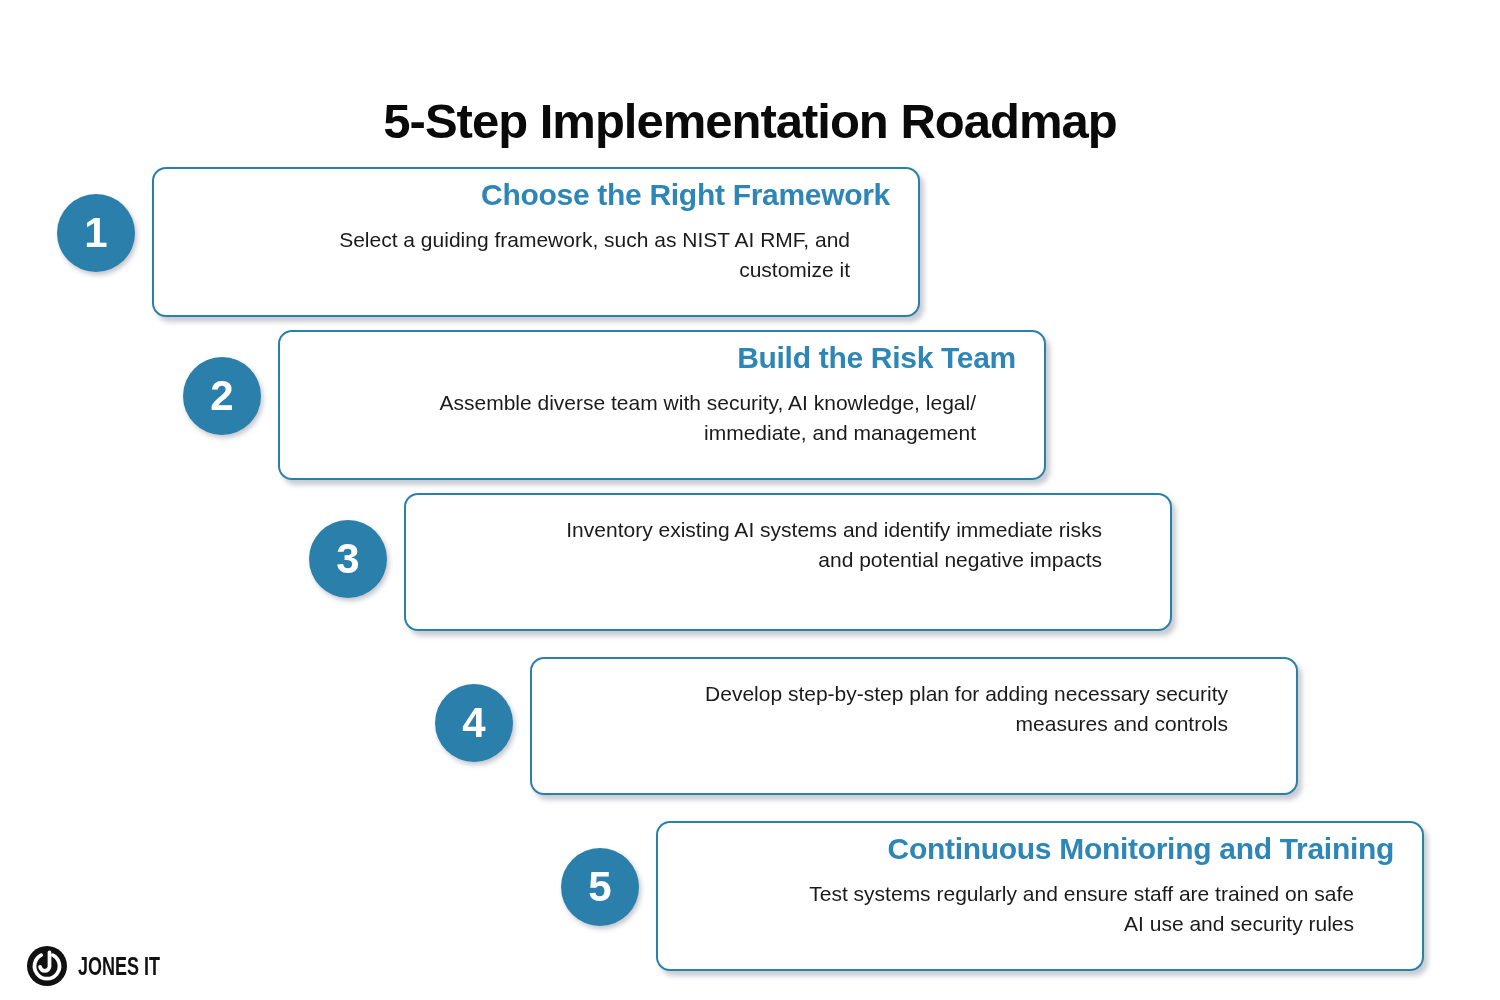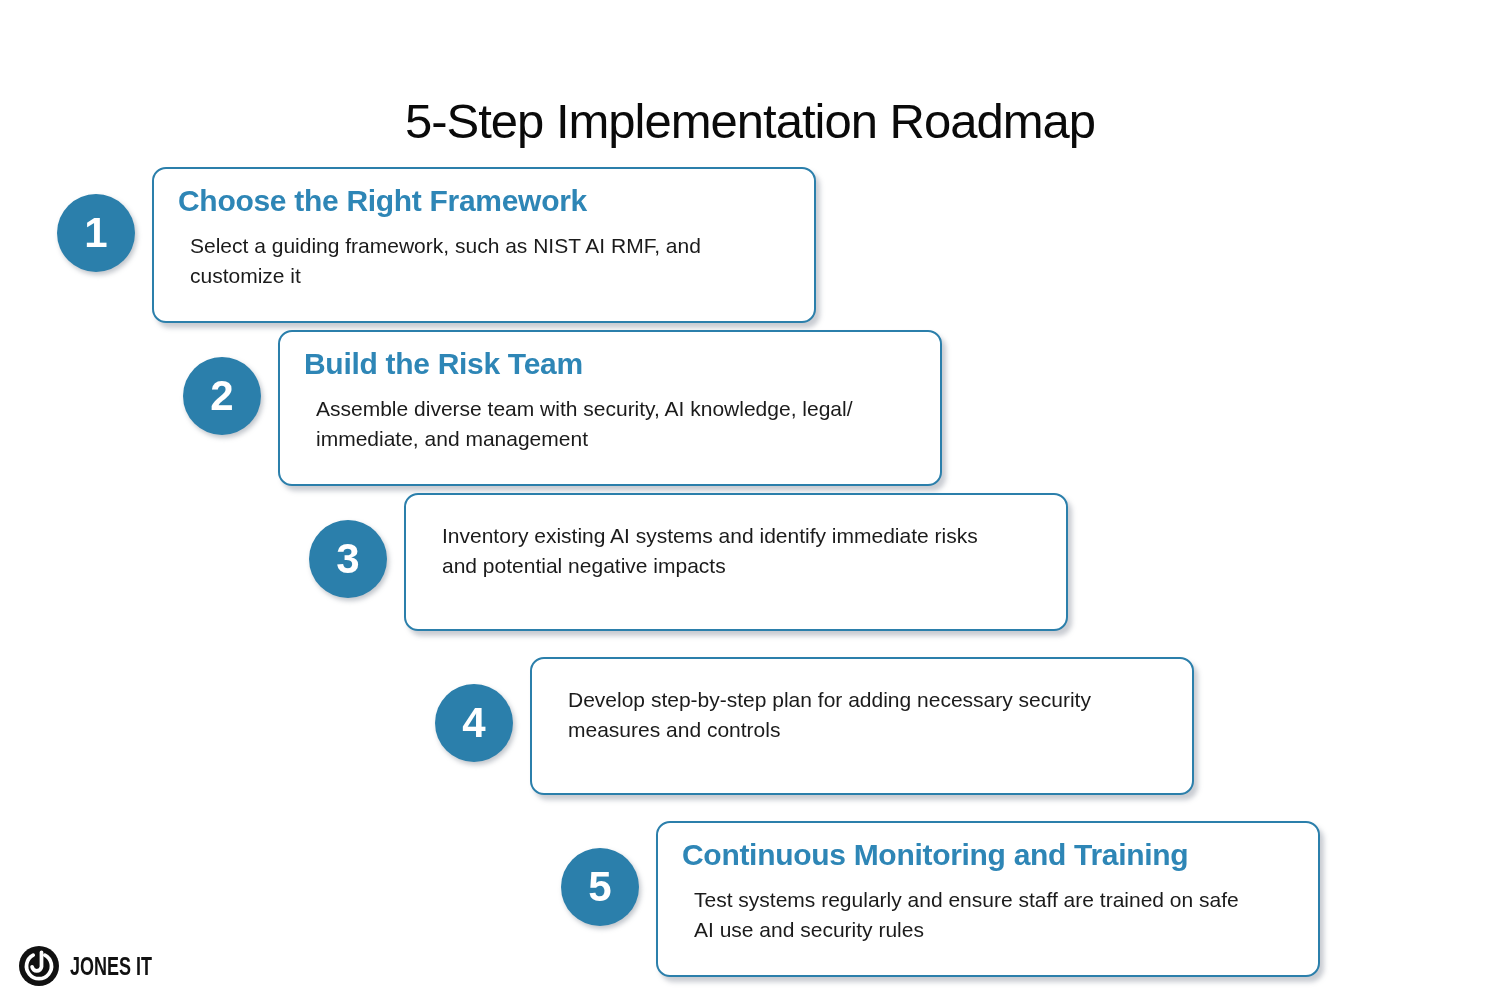--- a/index.html
+++ b/index.html
@@ -15,21 +15,21 @@
     font-family: "Liberation Sans", sans-serif;
   }
 
   .main-title {
     position: absolute;
     top: 60px;
     left: 0;
     width: 100%;
     text-align: center;
     font-size: 49px;
-    font-weight: normal;
+    font-weight: bold;
     letter-spacing: -1px;
     color: #0a0a0a;
   }
 
   .step { position: absolute; width: 768px; }
   .step-1 { left: 152px; top: 167px; }
   .step-2 { left: 278px; top: 330px; }
   .step-3 { left: 404px; top: 493px; }
   .step-4 { left: 530px; top: 657px; }
   .step-5 { left: 656px; top: 821px; }
@@ -46,27 +46,28 @@
     display: flex;
     align-items: center;
     justify-content: center;
     font-size: 42px;
     font-weight: bold;
     box-shadow: 2px 3px 5px rgba(100,110,125,0.40);
   }
 
   .card {
     box-sizing: border-box;
-    width: 664px;
+    width: 768px;
     min-height: 138px;
     background: #ffffff;
     border: 2.5px solid #2b7fab;
     border-radius: 14px;
-    padding: 14px 28px 18px 24px;
+    padding: 8px 28px 18px 24px;
     box-shadow: 4px 5px 5px rgba(100,110,125,0.35);
+    text-align: right;
   }
 
   .card h2 {
     margin: 0 0 8px 0;
     font-size: 30px;
     line-height: 36px;
     font-weight: bold;
     letter-spacing: -0.3px;
     color: #2e86b6;
   }
@@ -75,21 +76,21 @@
     margin: 12px;
     font-size: 21px;
     line-height: 30px;
     color: #1b1b1b;
     white-space: pre-line;
     max-width: 660px;
   }
 
   .footer-logo {
     position: absolute;
-    left: 19px;
+    left: 27px;
     top: 946px;
     display: flex;
     align-items: center;
     gap: 11px;
   }
   .footer-logo svg { display: block; }
   .logo-text {
     font-size: 25px;
     font-weight: bold;
     color: #111111;

